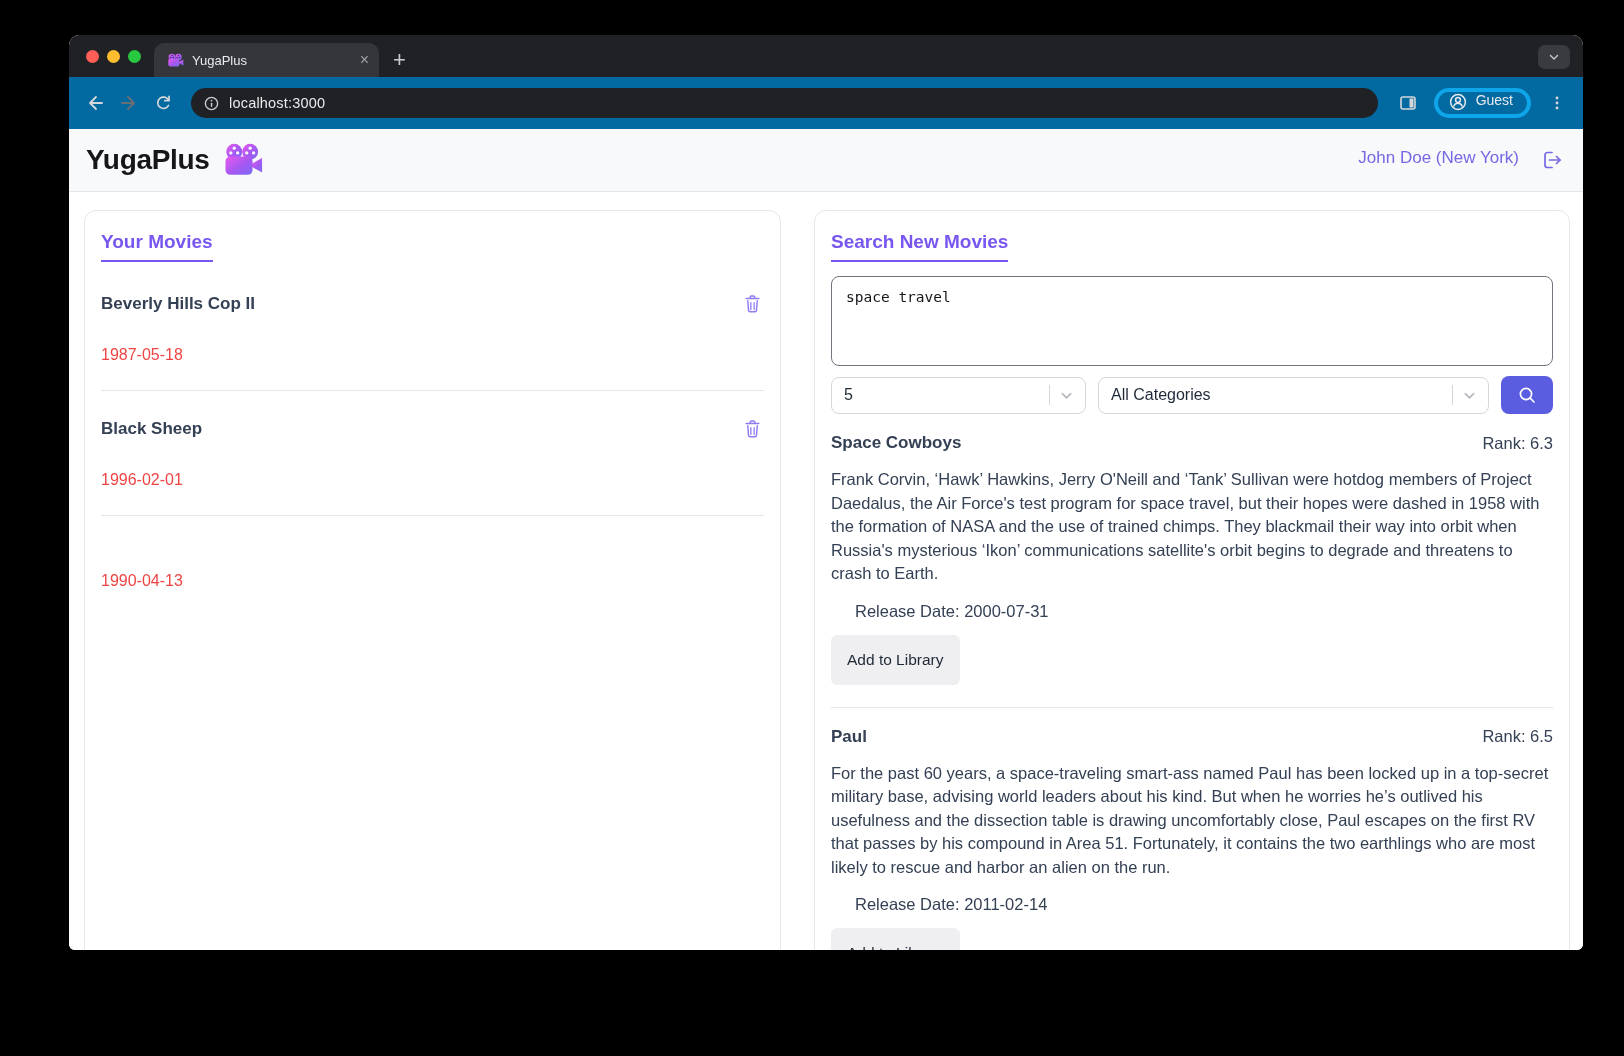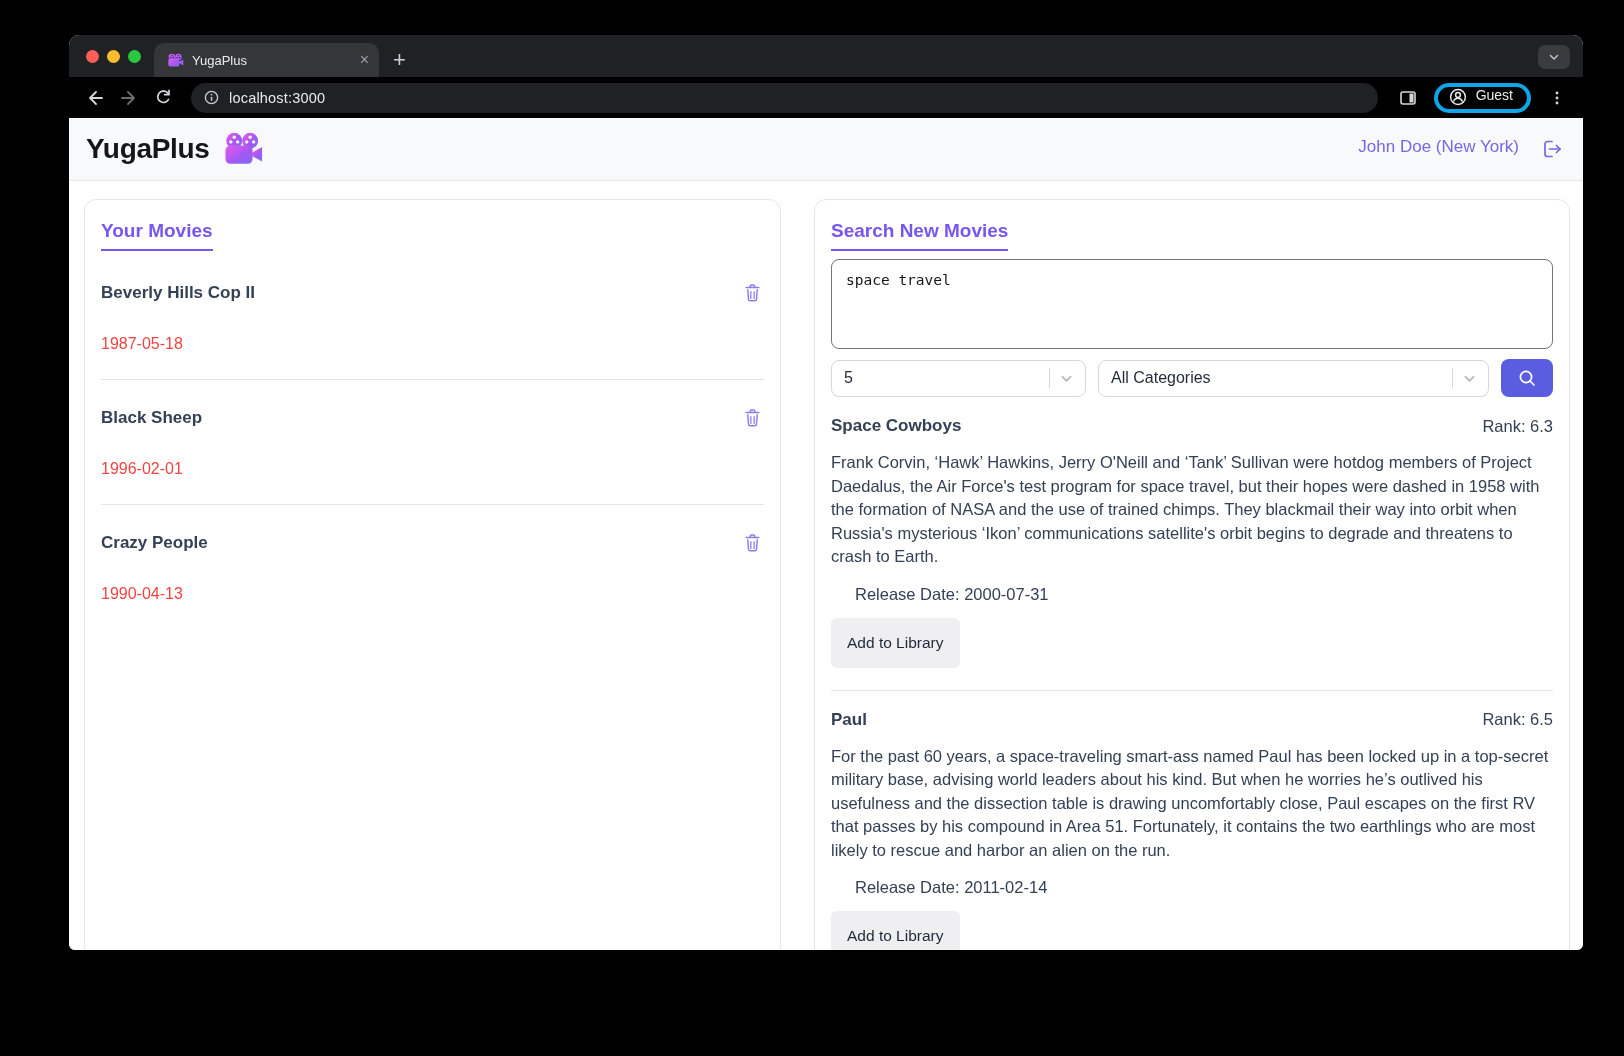--- a/index.html
+++ b/index.html
@@ -15,21 +15,21 @@
   .light.red{ background:#ff5f57; } .light.yellow{ background:#febc2e; } .light.green{ background:#28c840; }
 
   .tab { margin-left:85px; width:225px; height:34px; background:#35363a; border-radius:10px 10px 0 0;
          display:flex; align-items:center; padding:0 10px 0 13px; gap:8px; }
   .tab-title { color:#e8eaed; font-size:13px; flex:1; white-space:nowrap; overflow:hidden; }
   .tab-close { color:#9aa0a6; font-size:16px; line-height:16px; cursor:default; }
   .newtab { color:#c9cdd2; font-size:22px; font-weight:300; margin:0 0 6px 14px; line-height:22px; }
   .strip-chevron { position:absolute; right:13px; top:10px; width:32px; height:24px; background:#3a3b3f;
                    border-radius:7px; display:flex; align-items:center; justify-content:center; }
 
-  .toolbar { height:41px; background:#000000; display:flex; align-items:center; padding:0 12px; gap:6px; }
+  .toolbar { height:52px; background:#0369a1; display:flex; align-items:center; padding:0 12px; gap:6px; }
   .tb-icon { width:28px; height:28px; display:flex; align-items:center; justify-content:center; flex:0 0 auto; }
   .addressbar { flex:1; height:30px; background:#202124; border-radius:15px; margin:0 10px 0 8px;
                 display:flex; align-items:center; padding:0 12px; gap:9px; }
   .url { color:#e8eaed; font-size:14.5px; letter-spacing:.2px; }
   .guest-pill { height:30px; border:4px solid #0ea5e9; border-radius:15px; display:flex; align-items:flex-start;
                 gap:8px; padding:0 14px 0 10px; margin:0 6px; }
   .guest-label { color:#e8eaed; font-size:14px; }
 
   
   .viewport { height:832px; background:#fff; overflow:hidden; }
@@ -51,21 +51,21 @@
 
   
   .movie-row { padding-top:26px; }
   .movie-row-top { display:flex; align-items:center; justify-content:space-between; }
   .movie-title { font-size:17px; font-weight:700; color:#344054; }
   .movie-date { font-size:16px; color:#ef4444; margin-top:30px; }
   .movie-divider { border-top:1px solid #e5e5ea; margin-top:26px; }
   .trash-btn { background:none; border:none; cursor:pointer; display:flex; padding:2px; }
 
   
-  .query-box { width:100%; height:90px; margin-top:4px; border:1px solid #72757e; border-radius:8px;
+  .query-box { width:100%; height:90px; margin-top:10px; border:1px solid #72757e; border-radius:8px;
                resize:none; padding:12px 14px; font-family:"DejaVu Sans Mono", monospace; font-size:14.5px;
                color:#16161a; outline:none; display:block; }
   .controls { display:flex; align-items:center; gap:12px; margin-top:10px; }
   .select { height:37px; border:1px solid #d6d6dc; border-radius:8px; background:#fff; display:flex;
             align-items:center; padding:0 12px; font-size:16px; color:#1f2937; }
   .select .sval { flex:1; }
   .select .sep { width:1px; height:20px; background:#d6d6dc; margin:0 10px; }
   .select.limit { width:255px; }
   .select.category { width:391px; }
   .search-btn { margin-left:auto; width:52px; height:38px; background:#5a5de0; border:none; border-radius:8px;
@@ -243,31 +243,20 @@
           <path d="M4.8 7.5 L5.6 18 a1.8 1.8 0 0 0 1.8 1.6 h5.2 a1.8 1.8 0 0 0 1.8 -1.6 L15.2 7.5" fill="none" stroke="#8d7bf5" stroke-width="1.6" stroke-linecap="round"></path>
           <path d="M8.2 9.5 V17 M11.8 9.5 V17" fill="none" stroke="#8d7bf5" stroke-width="1.4" stroke-linecap="round"></path>
         </svg>
       </button>
     </div>
     <div class="movie-date">1996-02-01</div>
     <div class="movie-divider"></div>
   </div>
 
   <div class="movie-row">
-    <div class="movie-row-top">
-      <div class="movie-title">Crazy People</div>
-      <button class="trash-btn">
-        <svg width="19" height="20" viewBox="0 0 20 22">
-          <path d="M3 5 H17" fill="none" stroke="#8d7bf5" stroke-width="1.6" stroke-linecap="round"></path>
-          <path d="M7.5 5 V3.5 a1.2 1.2 0 0 1 1.2 -1.2 h2.6 a1.2 1.2 0 0 1 1.2 1.2 V5" fill="none" stroke="#8d7bf5" stroke-width="1.6"></path>
-          <path d="M4.8 7.5 L5.6 18 a1.8 1.8 0 0 0 1.8 1.6 h5.2 a1.8 1.8 0 0 0 1.8 -1.6 L15.2 7.5" fill="none" stroke="#8d7bf5" stroke-width="1.6" stroke-linecap="round"></path>
-          <path d="M8.2 9.5 V17 M11.8 9.5 V17" fill="none" stroke="#8d7bf5" stroke-width="1.4" stroke-linecap="round"></path>
-        </svg>
-      </button>
-    </div>
     <div class="movie-date">1990-04-13</div>
 
   </div>
 </div>
       </div>
 
       <div class="card right">
         <div class="panel-title">Search New Movies</div>
         <textarea class="query-box" spellcheck="false" style="">space travel</textarea>
         <div class="controls">

